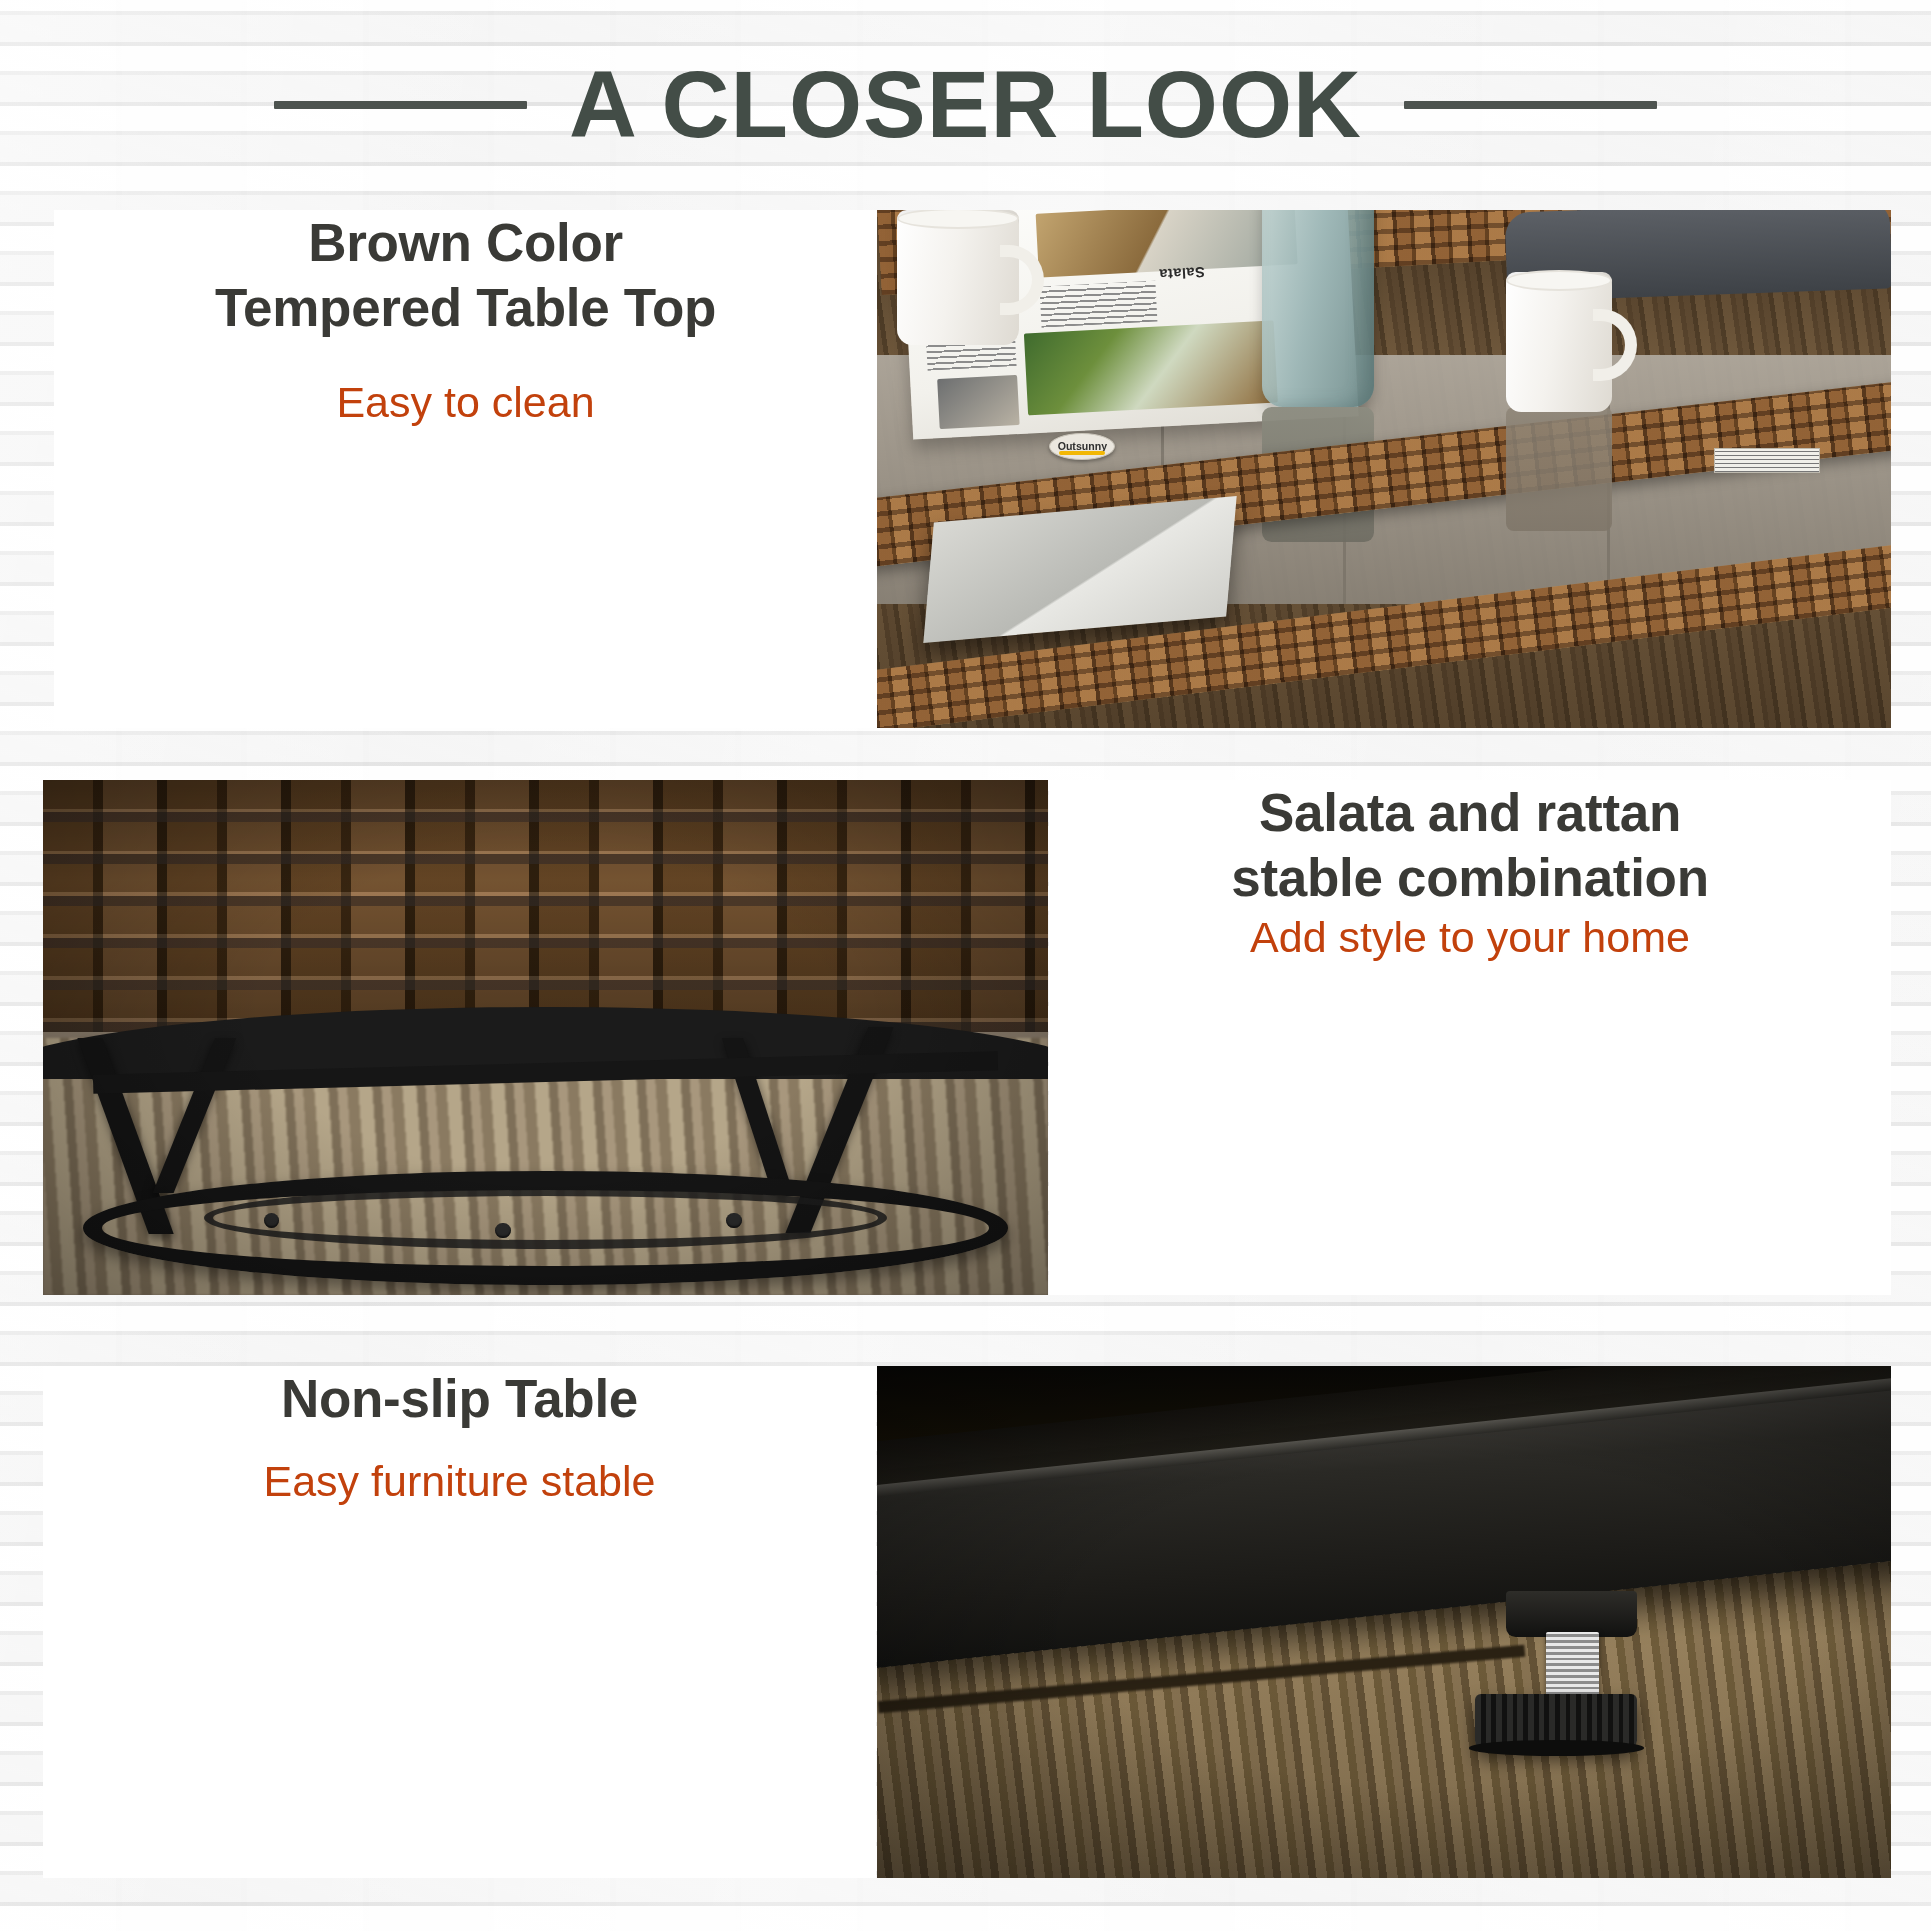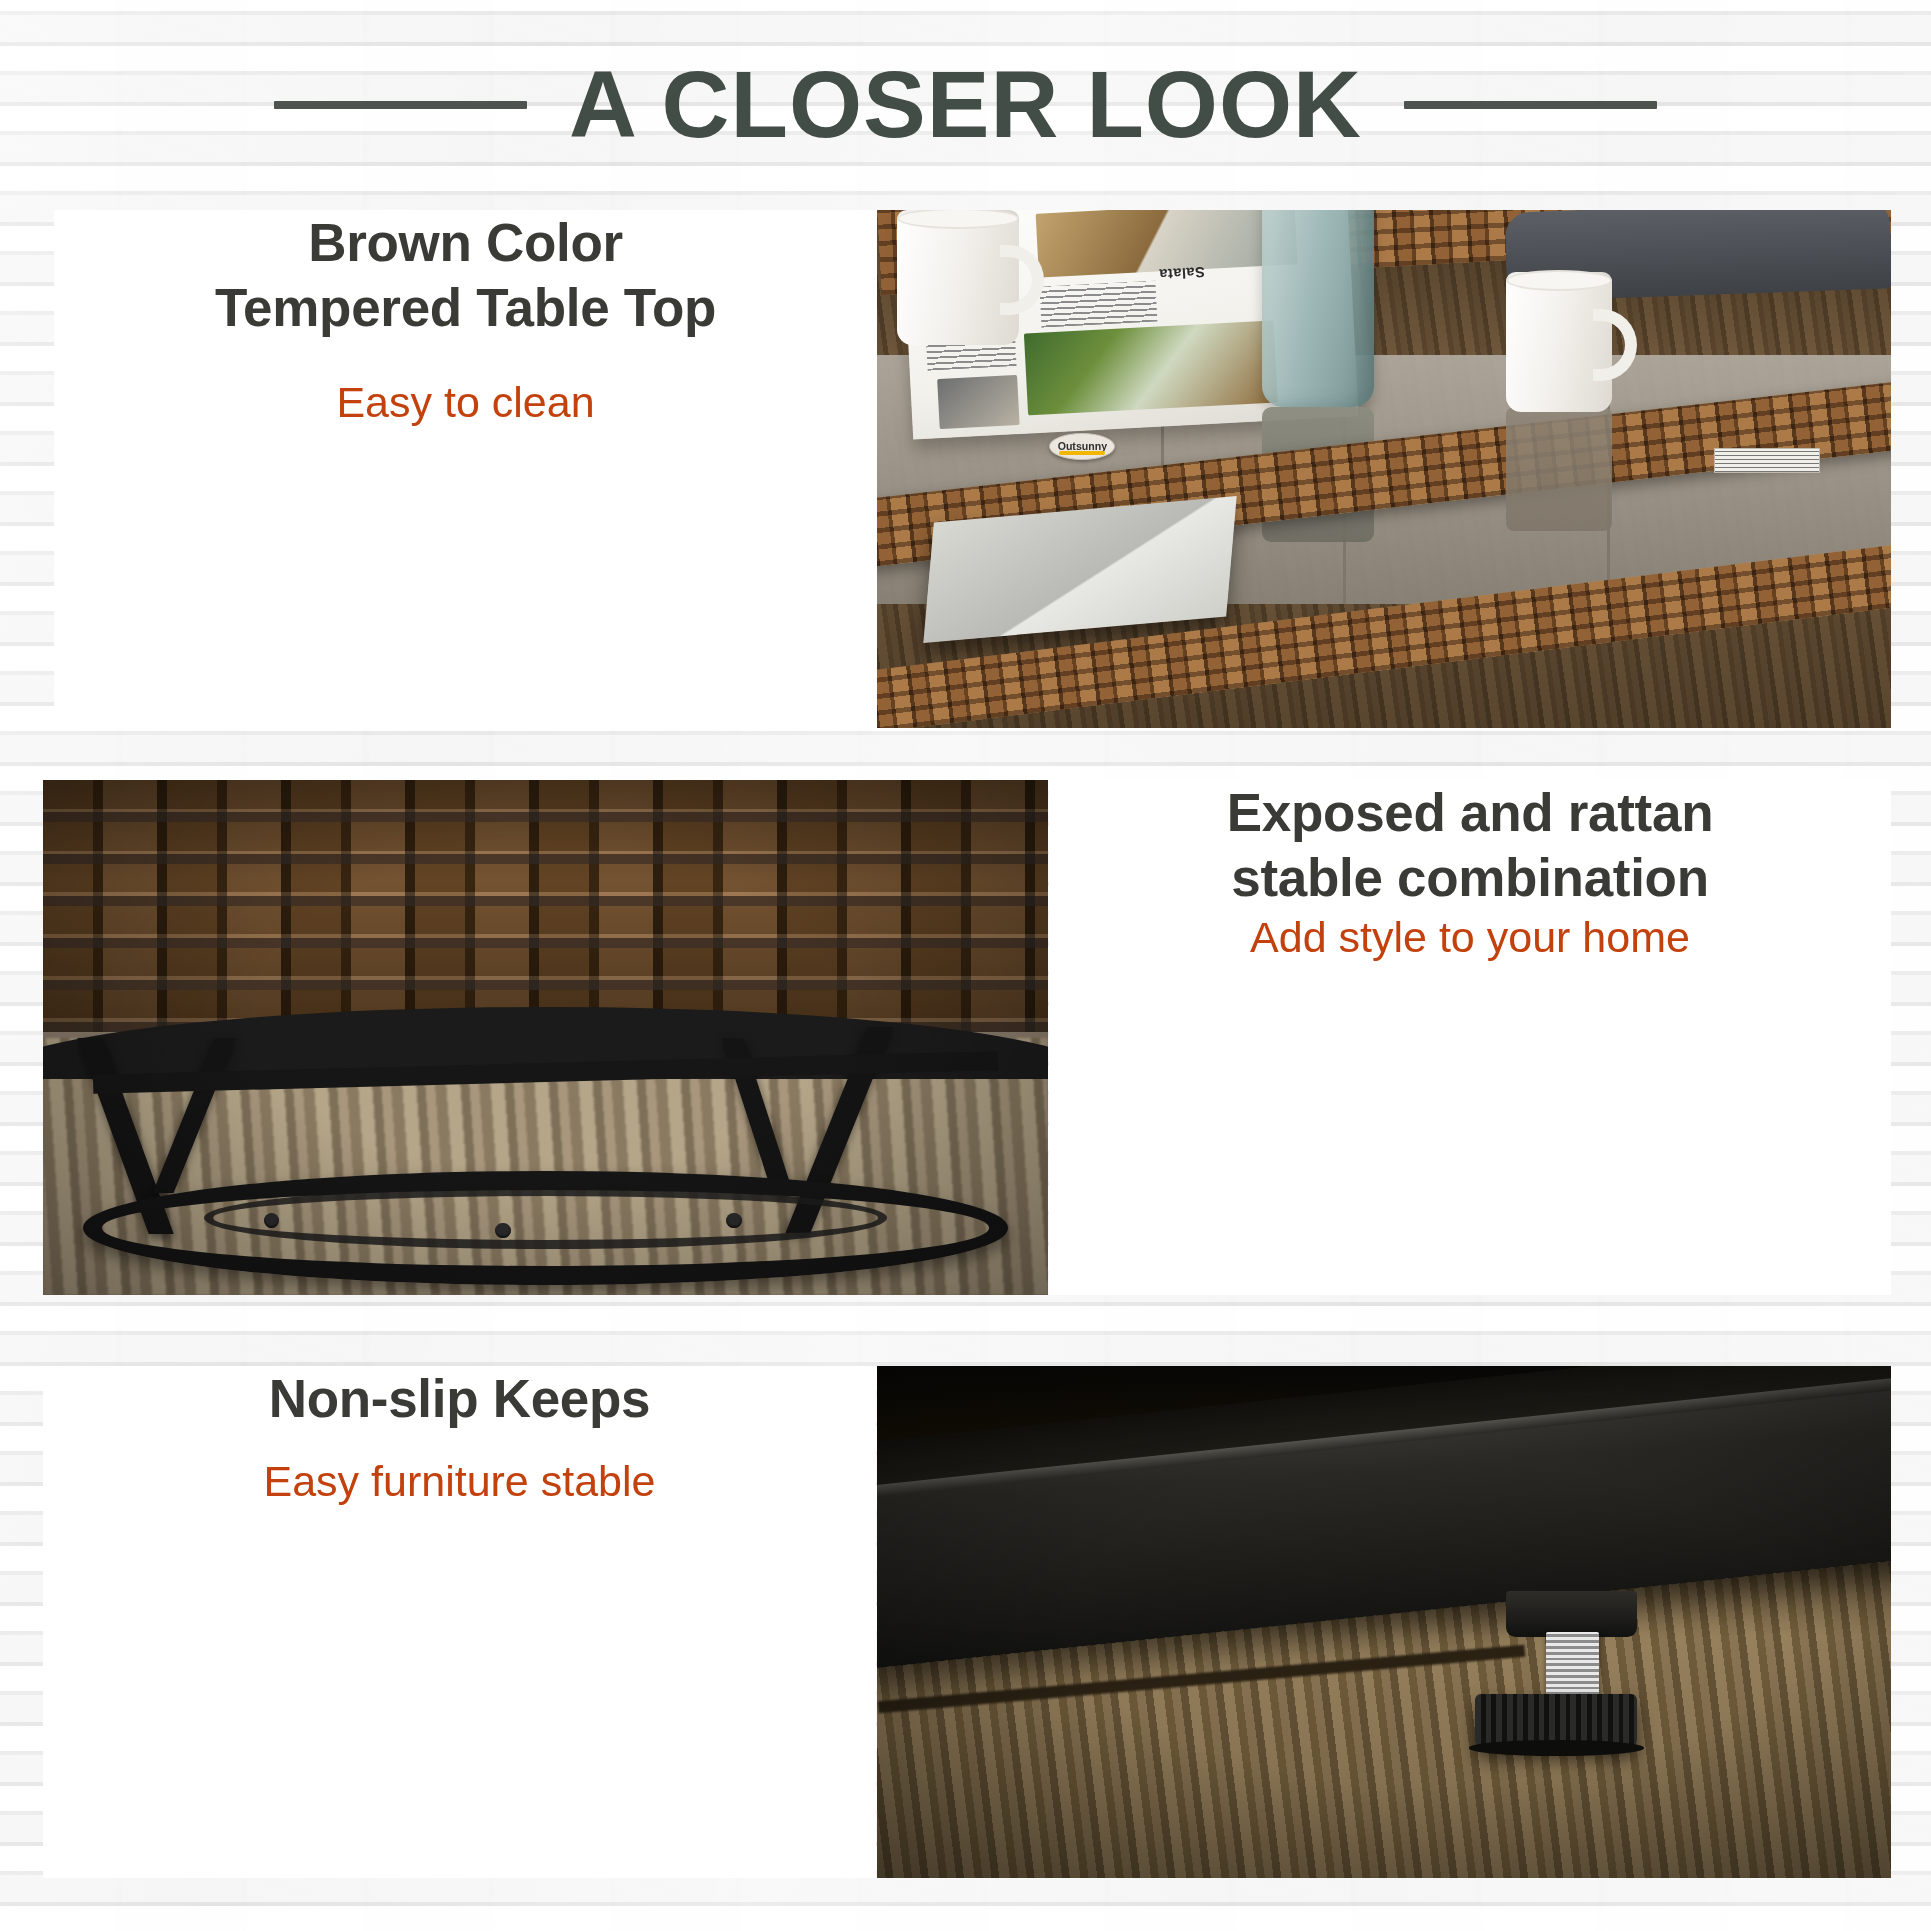--- a/index.html
+++ b/index.html
@@ -431,27 +431,27 @@
     <div class="bar"></div>
     <div class="ring2"></div>
     <div class="ring"></div>
     <div class="stud" style="left:22%; bottom:13%;"></div>
     <div class="stud" style="left:45%; bottom:11%;"></div>
     <div class="stud" style="left:68%; bottom:13%;"></div>
     <div class="vignette"></div>
   </div>
 
   <div class="card text-card r2" style="left:1049px; top:780px; width:842px; height:515px;">
-    <div class="t-head">Exposed and rattan</div>
+    <div class="t-head">Salata and rattan</div>
     <div class="t-head">stable combination</div>
     <div class="t-sub">Add style to your home</div>
   </div>
 
   <div class="card text-card r3" style="left:43px; top:1366px; width:833px; height:512px;">
-    <div class="t-head">Non-slip Keeps</div>
+    <div class="t-head">Non-slip Table</div>
     <div class="t-sub">Easy furniture stable</div>
   </div>
 
   <div class="photo p3" style="left:877px; top:1366px; width:1014px; height:512px;">
     <div class="dark"></div>
     <div class="blob"></div>
     <div class="deck3"></div>
     <div class="deckshade3"></div>
     <div class="gap"></div>
     <div class="baseTop"></div>

